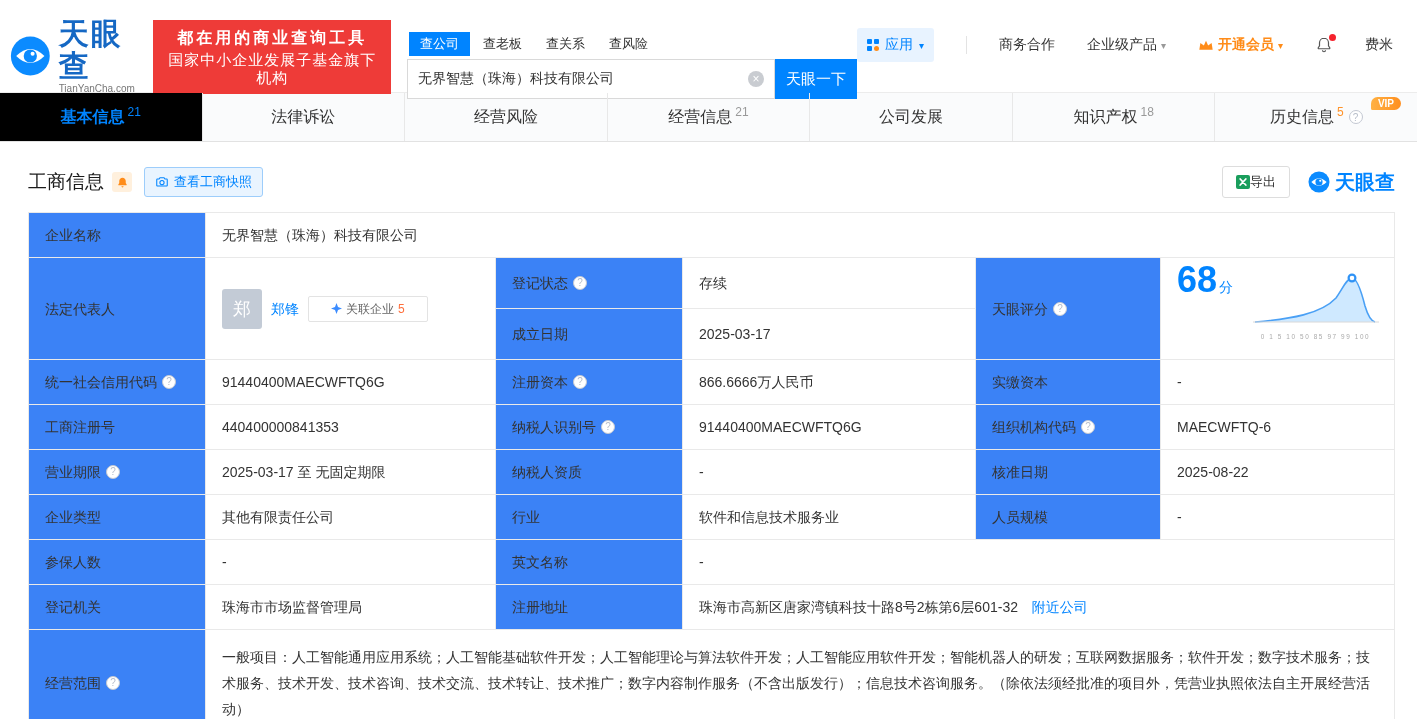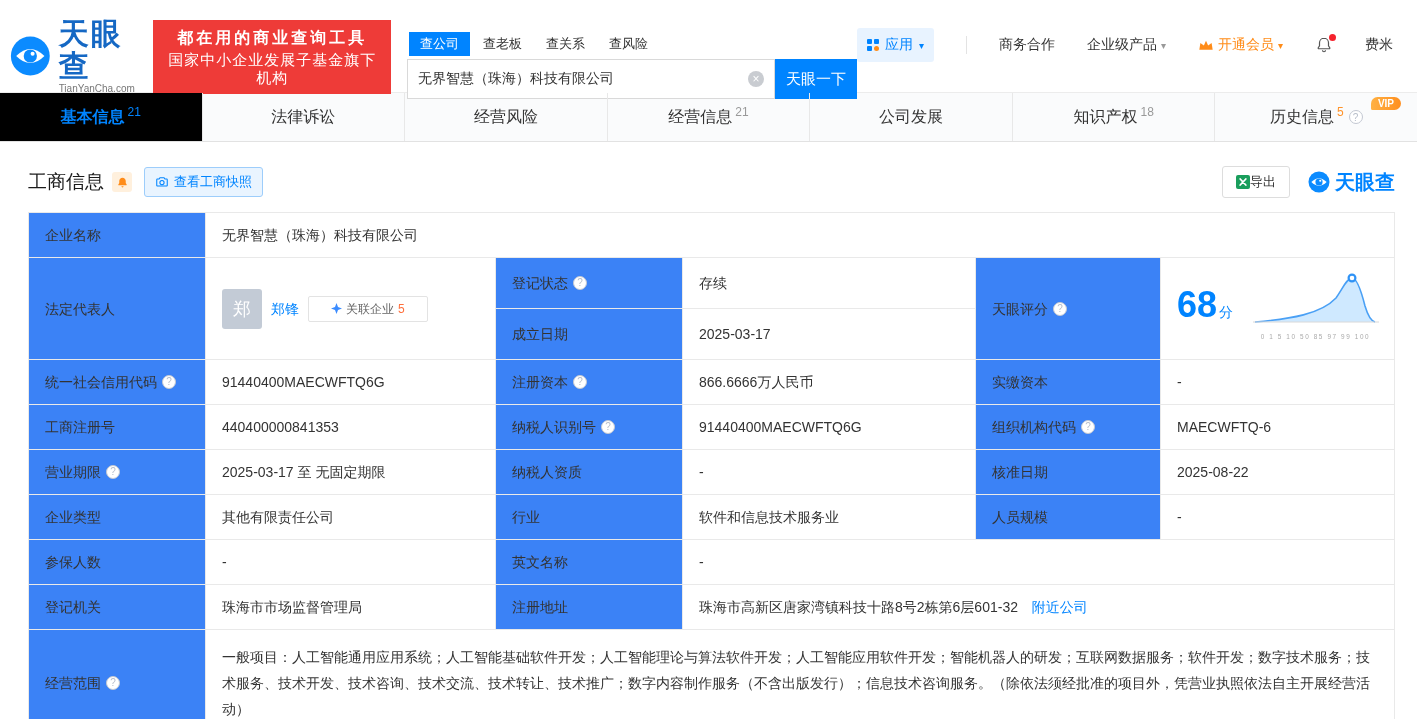--- a/index.html
+++ b/index.html
@@ -24,21 +24,21 @@
 .sbtn{width:82px;height:40px;background:#0084ff;color:#fff;border:none;font-size:15px;cursor:pointer;font-family:inherit}
 .hnav{margin-left:auto;display:flex;align-items:center;gap:32px;margin-top:16px;font-size:14px;white-space:nowrap}
 .apps{display:flex;align-items:center;gap:6px;background:#e8f3ff;color:#0084ff;padding:8px 10px;border-radius:3px;cursor:pointer}
 .grid-icon{display:grid;grid-template-columns:5px 5px;gap:2px}
 .grid-icon i{width:5px;height:5px;background:#0084ff;border-radius:1px;display:block}
 .grid-icon i.o{background:#ff8c19;border-radius:50%}
 .arr{font-size:10px}
 .vline{width:1px;height:18px;background:#e3e3e3}
 .hitem{display:flex;align-items:center;gap:4px;color:#333;cursor:pointer}
 .hitem .arr{color:#999}
-.vip{color:#ff8c19;font-weight:normal}
+.vip{color:#ff8c19;font-weight:bold}
 .vip .arr{color:#ff8c19}
 .bell{position:relative;cursor:pointer;display:flex}
 .bell .dot{position:absolute;top:-2px;right:-3px;width:7px;height:7px;background:#f5222d;border-radius:50%}
 
 .tabs{display:flex;height:50px;border-top:1px solid #ececec;border-bottom:1px solid #e2e2e2;background:#fafbfc}
 .tab{flex:1;display:flex;align-items:center;justify-content:center;font-size:16px;color:#333;border-right:1px solid #e8e8e8;cursor:pointer;position:relative}
 .tab:last-child{border-right:none}
 .tab.active{background:#000000;color:#0084ff;font-weight:bold}
 .cnt{font-size:12px;color:#999;margin-left:3px;position:relative;top:-5px;font-weight:normal}
 .tab.active .cnt{color:#0084ff}
@@ -60,21 +60,21 @@
 td.lbl{background:#3b82f6;color:#333}
 td.val{background:#fff;color:#333}
 .lblflex{display:flex;align-items:center}
 .repflex{display:flex;align-items:center;gap:9px}
 .avatar{width:40px;height:40px;background:#c3cbd6;color:#fff;font-size:18px;display:flex;align-items:center;justify-content:center;border-radius:3px;cursor:pointer;flex:none}
 .repname{color:#0084ff;cursor:pointer}
 .relbadge{display:inline-flex;align-items:center;gap:4px;border:1px solid #e3e3e3;border-radius:2px;padding:2px 22px;font-size:12px;color:#666;cursor:pointer;background:#fff}
 .relnum{color:#ff6f3c}
 .green{color:#00b365}
 .blue{color:#0084ff;cursor:pointer}
-.score-flex{display:flex;align-items:center;gap:14px}
+.score-flex{display:flex;gap:14px}
 .score-num{color:#0084ff;white-space:nowrap}
 .score-num .n{font-size:36px;font-weight:bold}
 .score-num .u{font-size:14px;margin-left:2px}
 .score-chart{display:flex;flex-direction:column;align-items:center}
 .axis{font-size:8px;color:#aaa;letter-spacing:2px;margin-top:-1px;transform:scale(.8);white-space:nowrap}
 td.scope{line-height:26px;padding:14px 16px}
 </style>
 </head>
 <body>
 

